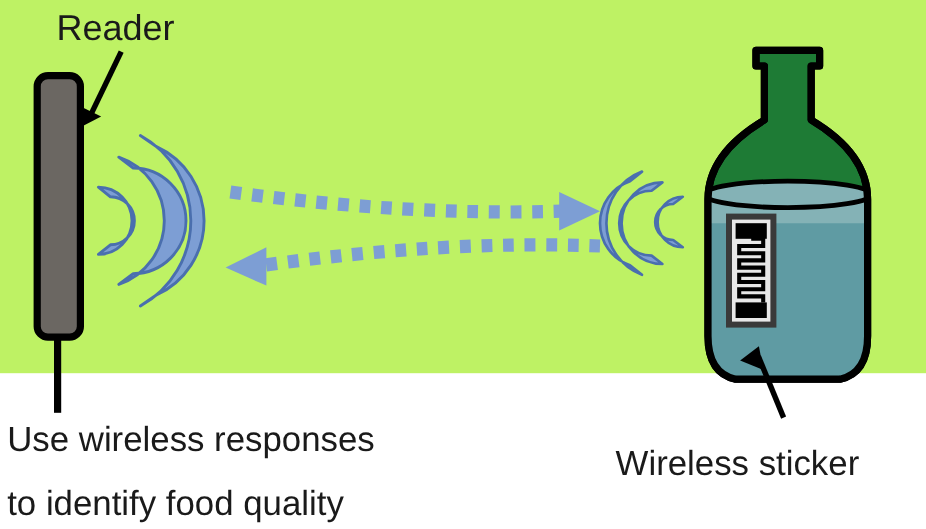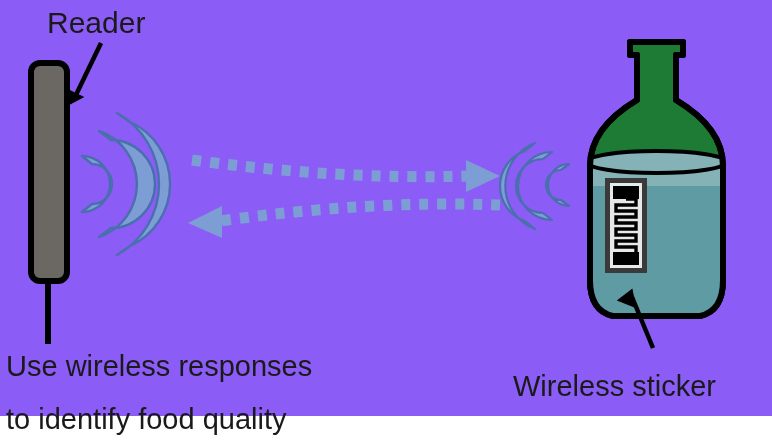--- a/index.html
+++ b/index.html
@@ -14,22 +14,22 @@
     overflow: hidden;
     font-family: "Liberation Sans", sans-serif;
     color: #000000;
     position: relative;
   }
   #figure {
     position: absolute;
     left: 0;
     top: 0;
     width: 772px;
-    height: 416px;
-    background: #8b5cf6;
+    height: 311px;
+    background: #bef264;
   }
   .fig-svg {
     display: block;
     width: 772px;
     height: 441px;
   }
   text.label {
     font-family: "Liberation Sans", sans-serif;
     fill: #1a1a1a;
   }

